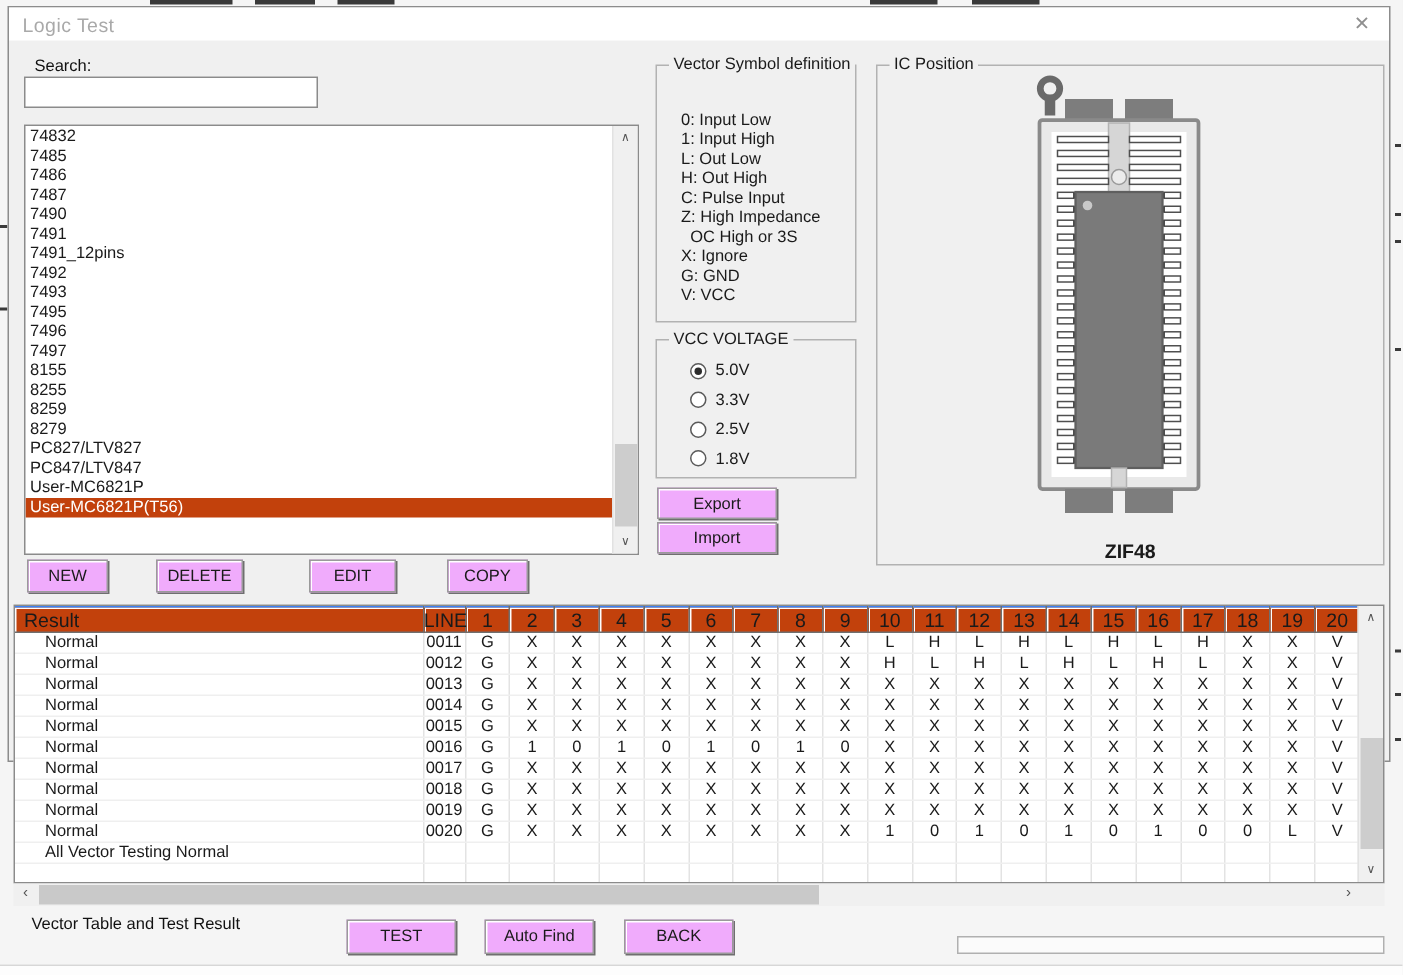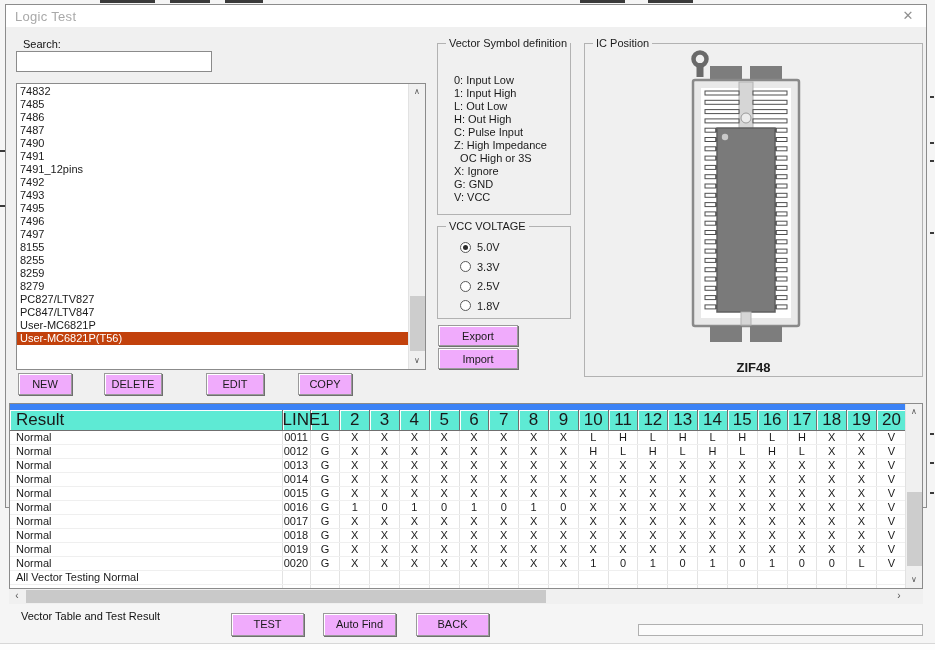--- a/index.html
+++ b/index.html
@@ -42,27 +42,27 @@
   .radio.checked:after { content:""; position:absolute; left:2px; top:2px; width:5px; height:5px;
            border-radius:50%; background:#2b2b2b; }
   .radio-text { font-size:11px; }
 
   .zif-caption { position:absolute; left:0; top:316px; width:100%; text-align:center;
                  font-size:13px; font-weight:bold; }
 
   .tablewrap { position:absolute; left:3px; top:398px; width:914px; height:186px; background:#fff;
                border:1px solid #8b8b8b; overflow:hidden; }
   table { border-collapse:collapse; table-layout:fixed; width:897px; }
-  th { background:#5eead4; font-weight:normal; font-size:17px; height:17px;
-       border-right:1px solid #6f6f6f; border-bottom:1px solid #6f6f6f; border-top:6px solid #3b82f6;
+  th { background:#c2410c; font-weight:normal; font-size:13px; height:17px;
+       border-right:1px solid #6f6f6f; border-bottom:1px solid #6f6f6f; border-top:1px solid #3b82f6;
        box-shadow: inset 1px 1px 0 #fdfdfd; text-align:center; }
   th.h-result { text-align:left; padding-left:6px; }
   td { font-size:11px; height:13px; line-height:13px; text-align:center;
        border-right:1px solid #e3e3e3; border-bottom:1px solid #efefef; overflow:hidden; white-space:nowrap; }
-  td.c-result { text-align:left; padding-left:6px; }
+  td.c-result { text-align:left; padding-left:20px; }
   .hscroll { position:absolute; left:3px; top:584px; width:914px; height:15px; background:#f0f0f0; }
   .hbtn { position:absolute; top:0; width:16px; height:15px; font-size:10px; color:#555; text-align:center; line-height:14px; }
   .hthumb { position:absolute; left:17px; top:1px; width:520px; height:13px; background:#c9c9c9; }
 
   .progress { position:absolute; left:632px; top:619px; width:285px; height:12px; background:#fbfbfb;
               border:1px solid #b0b0b0; }
   .bottomstrip { position:absolute; left:0; top:643px; width:935px; height:7px; background:#fdfdfd;
                  border-top:1px solid #d7d7d7; }
 </style>
 </head>

